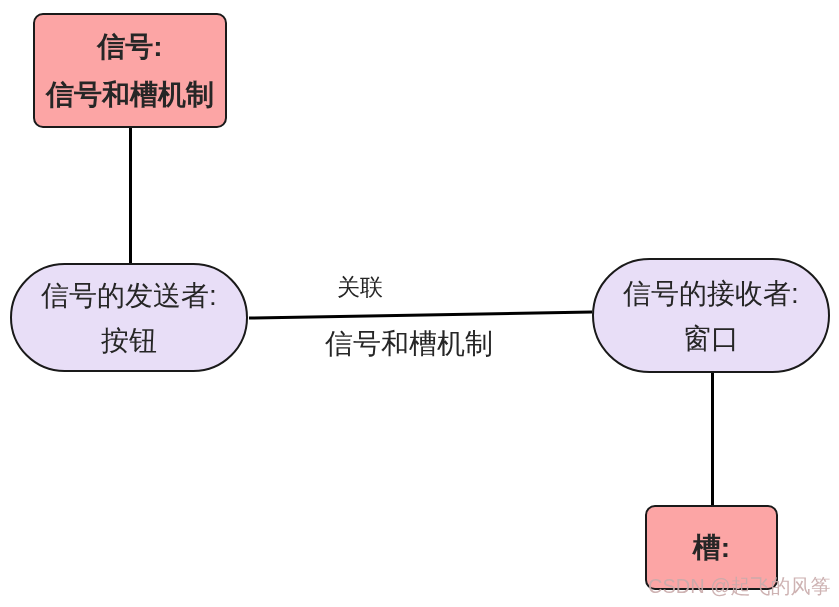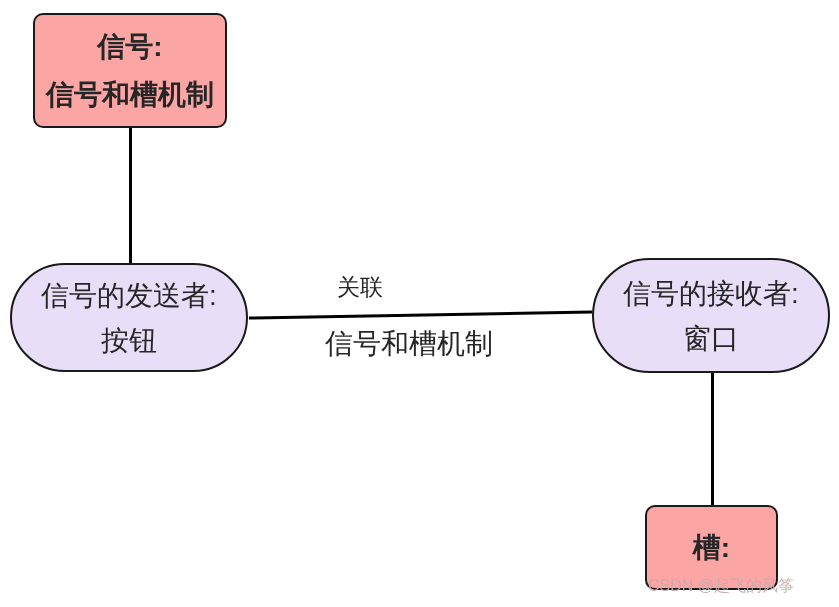--- a/index.html
+++ b/index.html
@@ -53,21 +53,21 @@
     z-index: 3;
     color: #262626;
   }
   .edge-label-top    { left: 337px; top: 272px; width: 160px; font-size: 23px; line-height: 30px; }
   .edge-label-bottom { left: 325px; top: 326px; width: 200px; font-size: 28px; line-height: 36px; }
 
   .watermark {
     position: absolute;
     left: 648px;
     top: 575px;
-    font-size: 16px;
+    font-size: 20px;
     line-height: 22px;
     white-space: nowrap;
     color: #c9abab;
     opacity: 0.9;
     z-index: 5;
   }
 </style>
 </head>
 <body>
 

